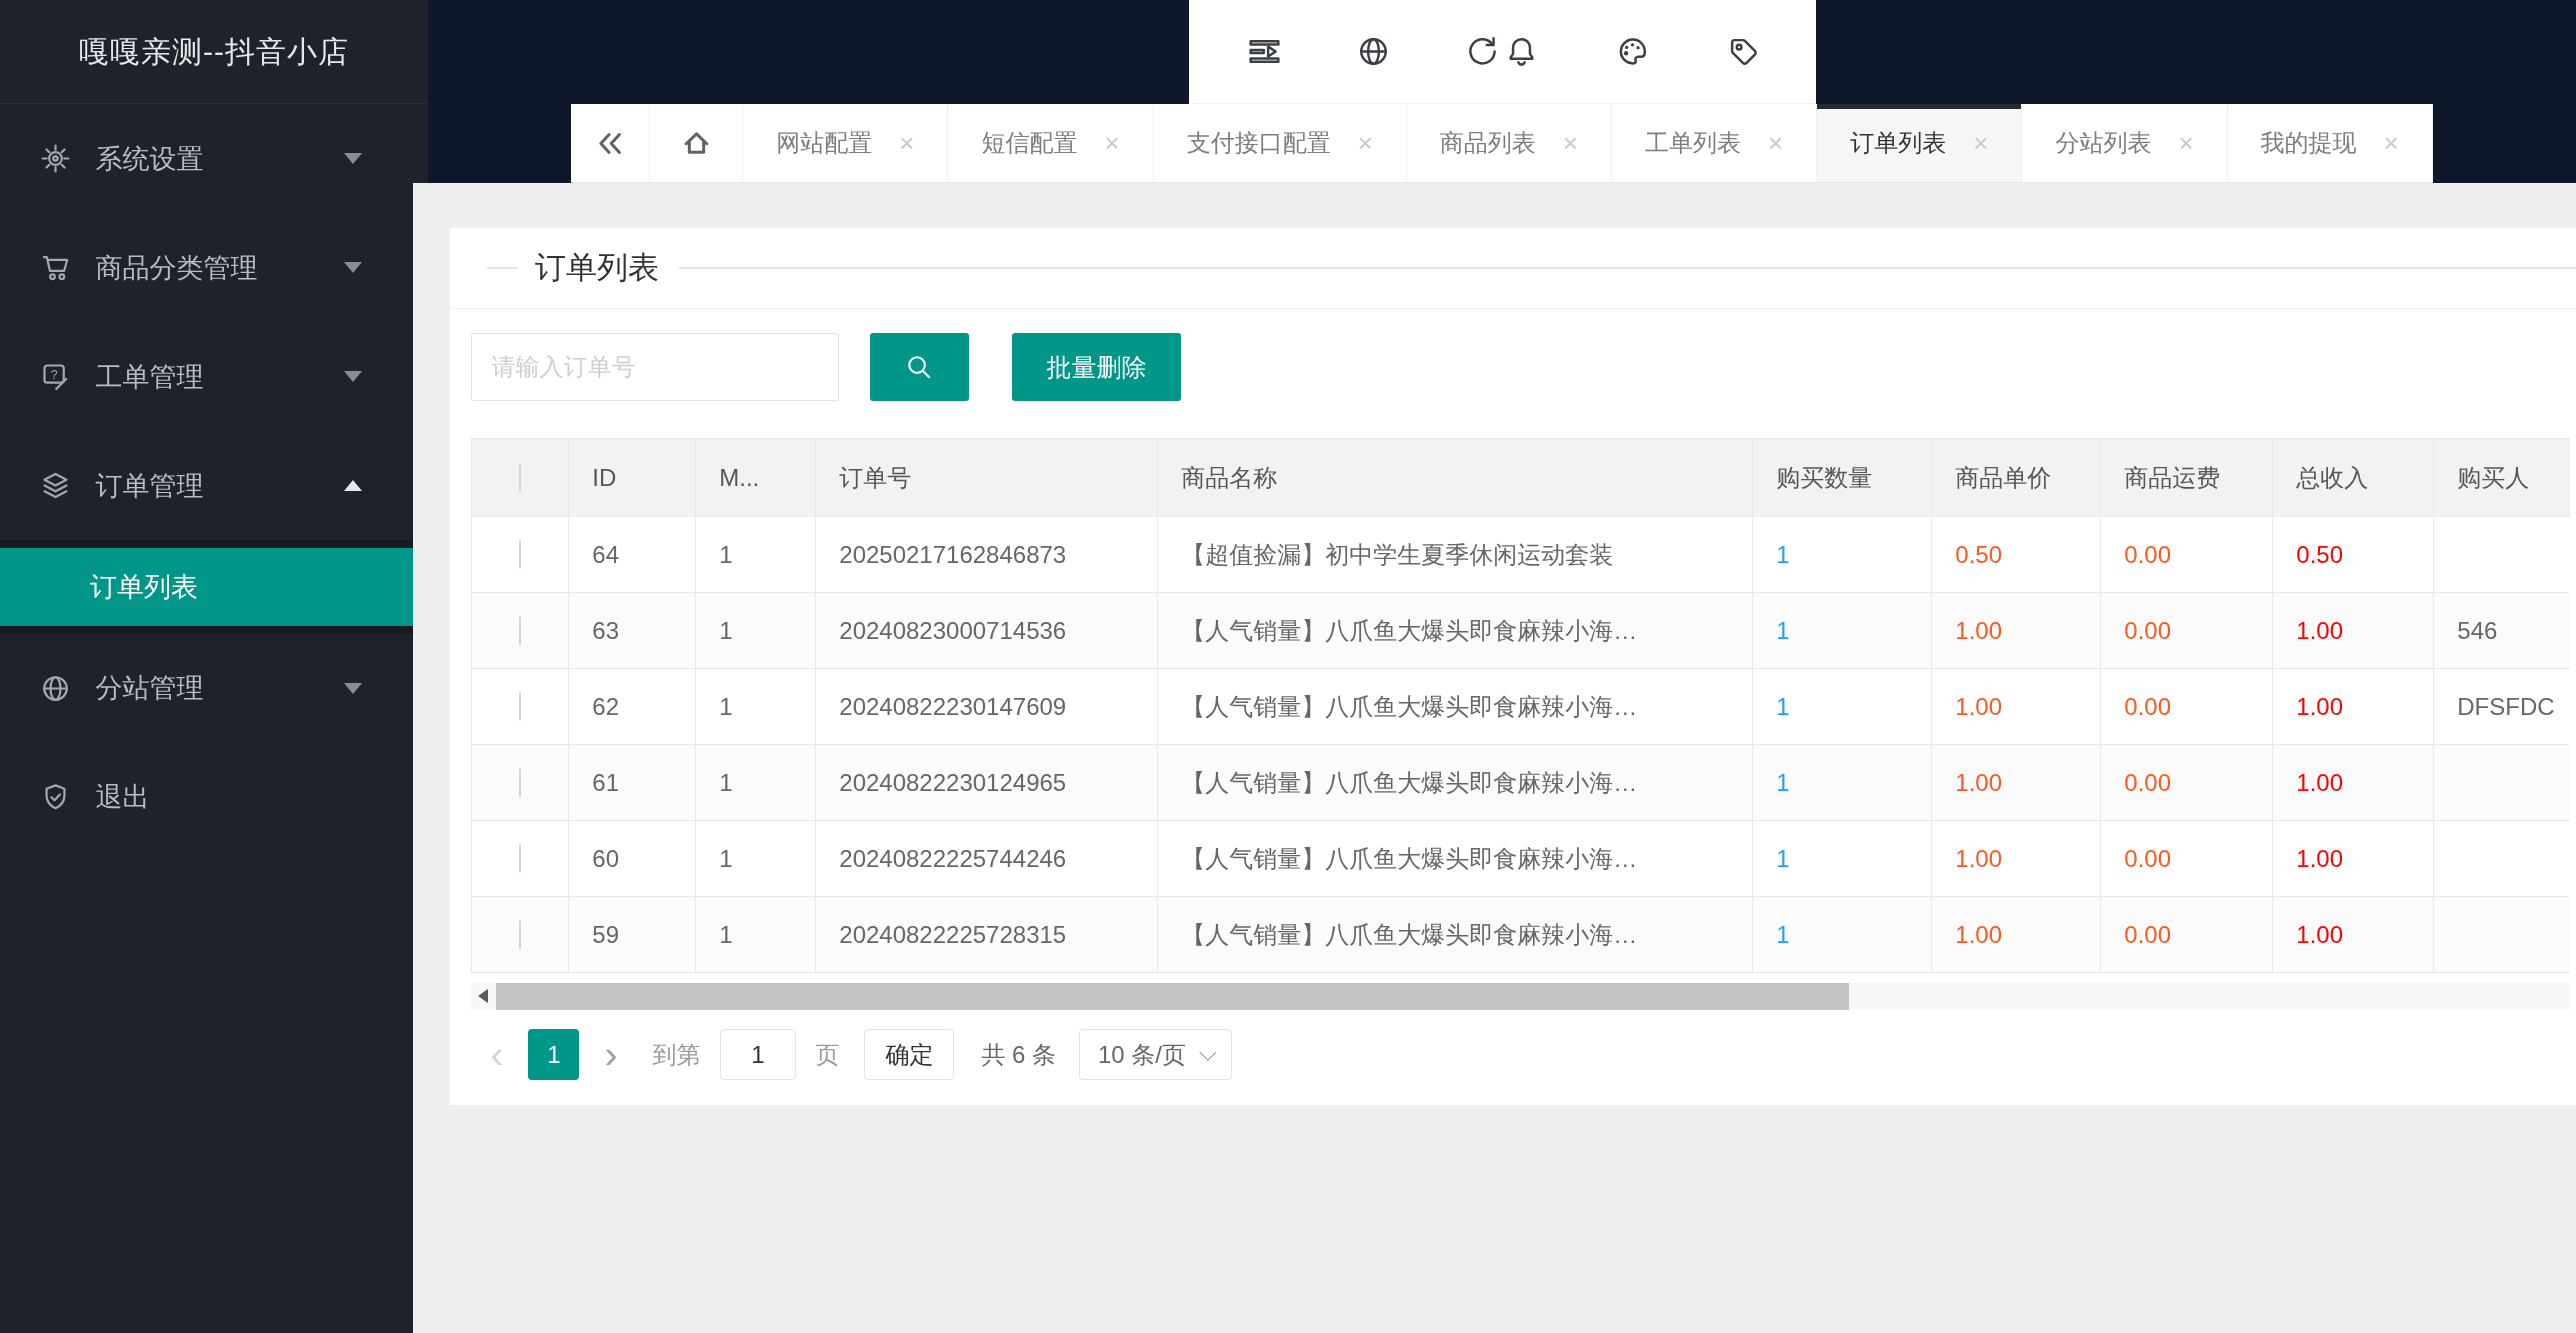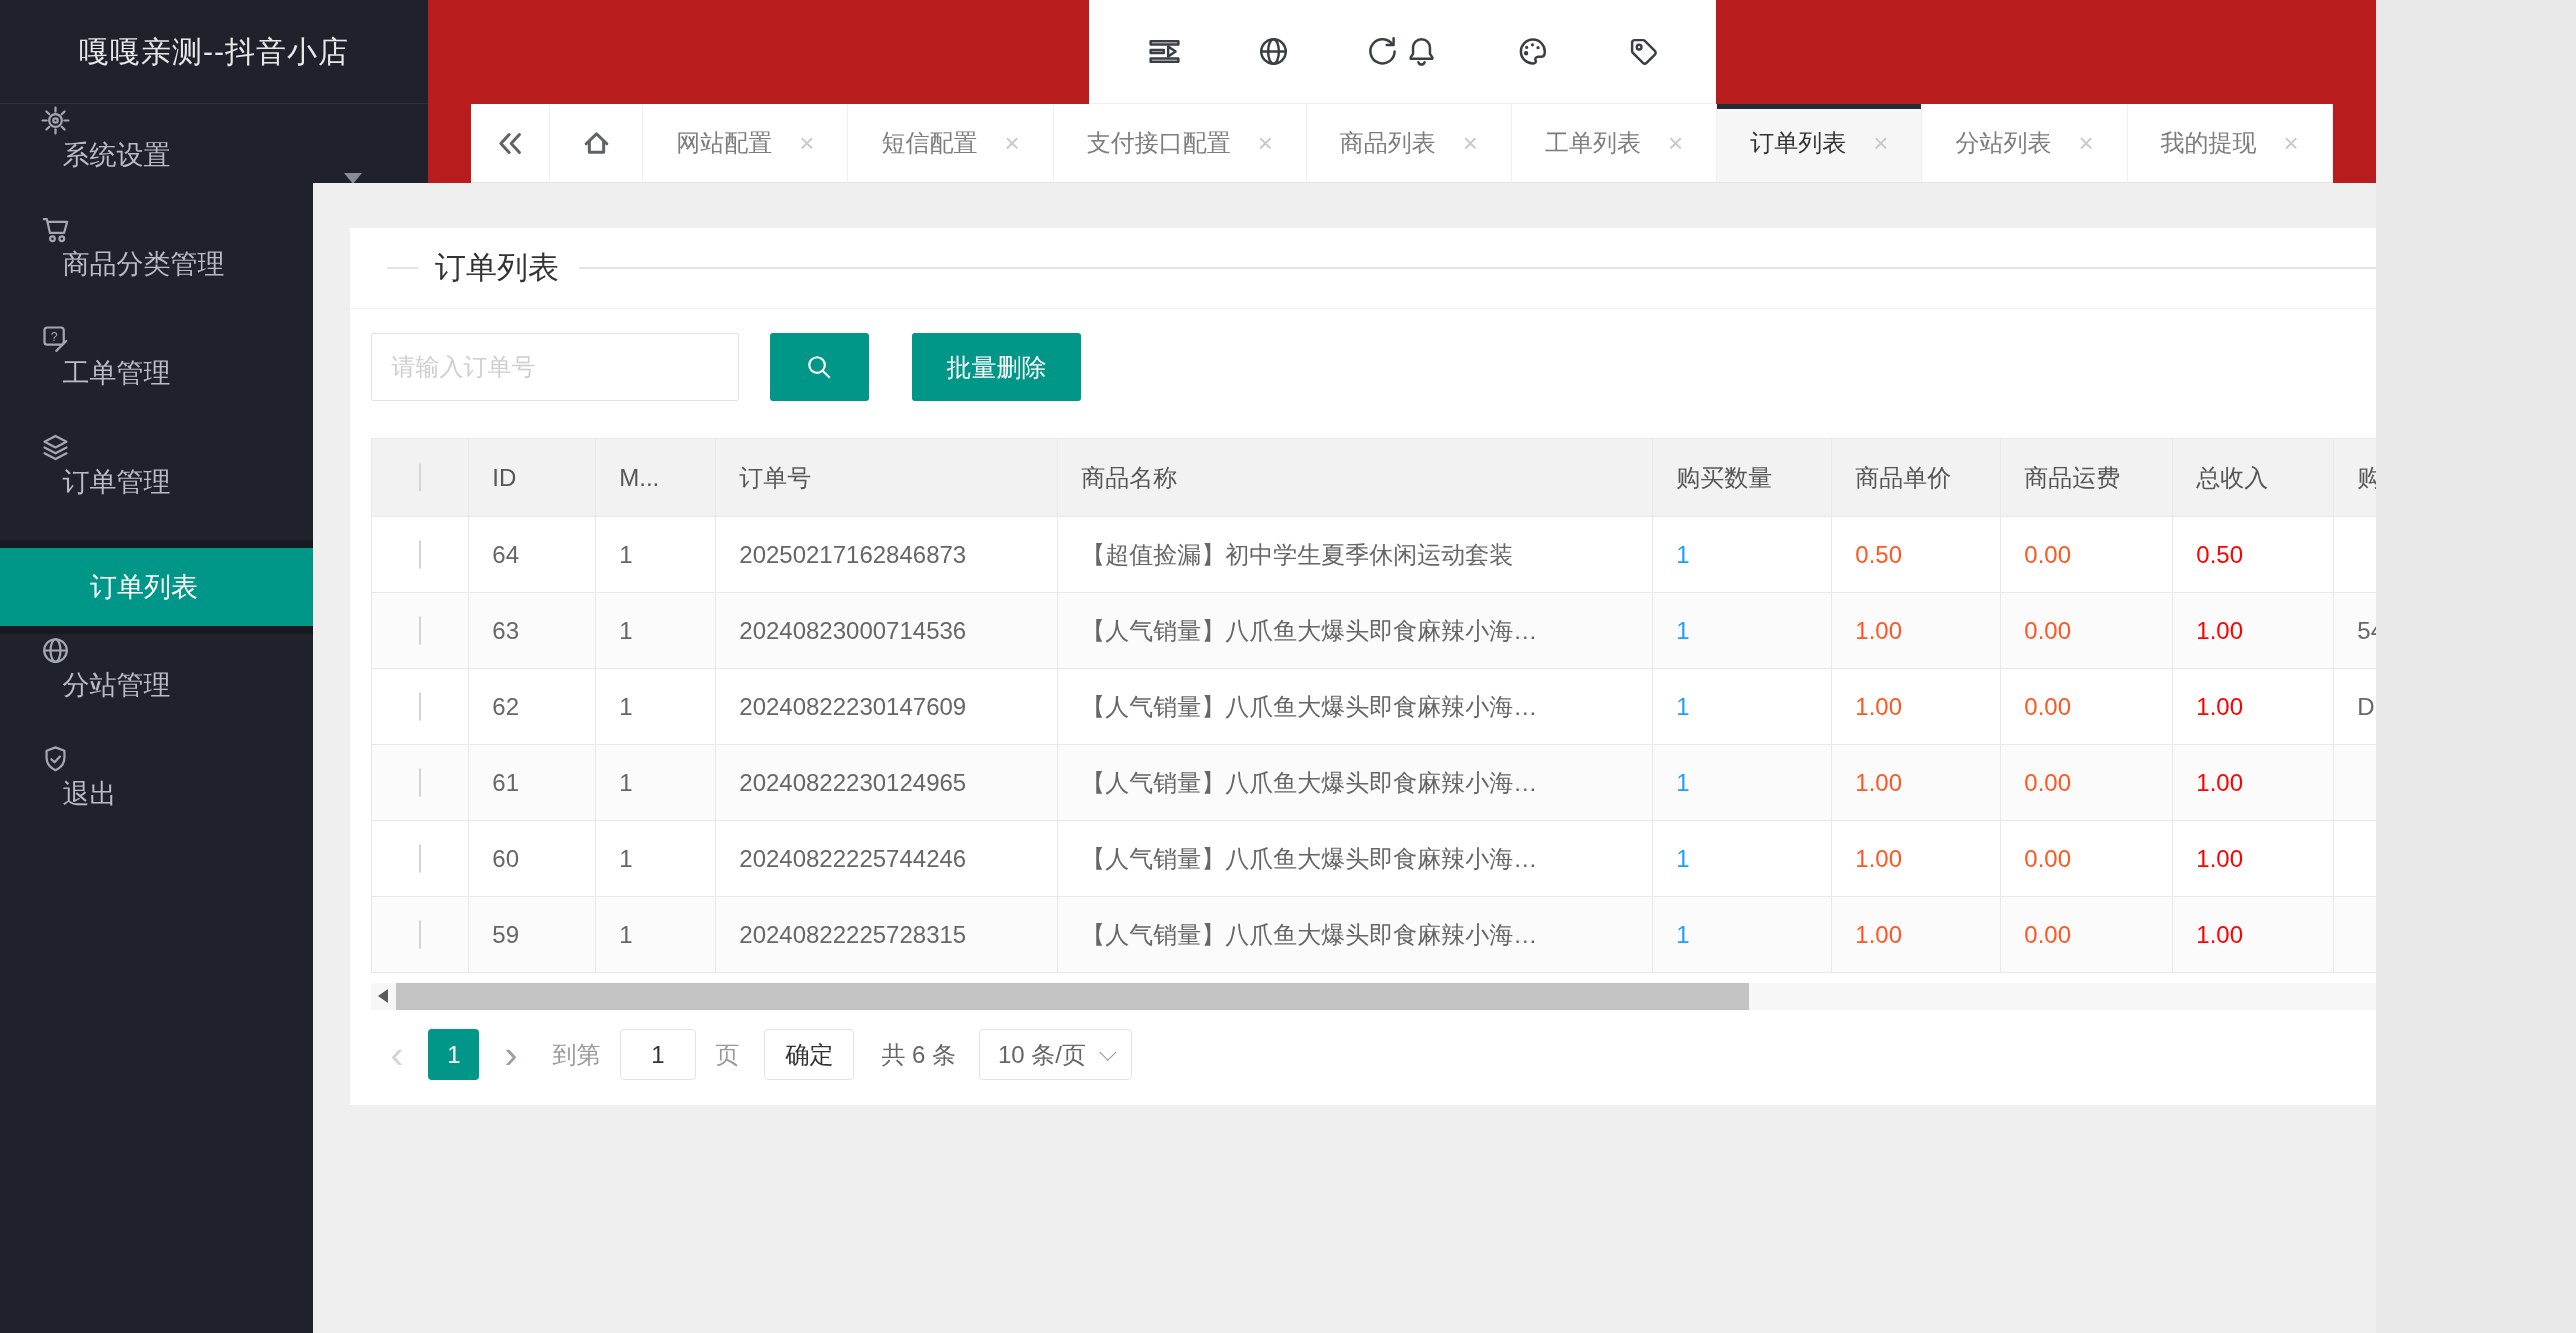--- a/index.html
+++ b/index.html
@@ -1,23 +1,23 @@
 <!DOCTYPE html>
 <html><head>
 <meta charset="utf-8">
 <style>
   html,body{margin:0;padding:0;background:#e9e9e9;}
-  .screen{position:relative;width:2376px;height:1334px;overflow:hidden;display:flex;
-          background:#b91c1c;font-family:"Liberation Sans","DejaVu Sans",sans-serif;
+  .screen{position:relative;width:2576px;height:1334px;overflow:hidden;display:flex;
+          background:#0f172a;font-family:"Liberation Sans","DejaVu Sans",sans-serif;
           -webkit-font-smoothing:antialiased;}
   
   .sidebar{flex:none;width:428px;height:100%;background:#1f222b;color:#b8bcc3;}
   .logo{height:103px;line-height:103px;text-align:center;font-size:30px;color:#e6e8ea;
         border-bottom:1px solid rgba(255,255,255,.06);letter-spacing:1px;}
-  .menu-item{height:109px;display:flex;align-items:flex-start;padding:0 66px 0 39px;cursor:pointer;font-size:27px;flex-direction:column;}
+  .menu-item{height:109px;display:flex;align-items:center;padding:0 66px 0 39px;cursor:pointer;font-size:27px;}
   .menu-item .mi{width:33px;height:33px;flex:none;}
   .menu-item .mi svg{width:33px;height:33px;stroke:#a3a8b0;fill:none;stroke-width:1.6;stroke-linecap:round;stroke-linejoin:round;}
   .menu-item .lbl{margin-left:23.4px;color:#b8bcc3;}
   .caret{width:0;height:0;margin-left:auto;border-left:9.7px solid transparent;border-right:9.7px solid transparent;border-top:11.7px solid #878d95;}
   .caret.up{border-top:none;border-bottom:11.7px solid #e6e8eb;}
   .submenu{background:#171a21;padding:7.8px 0;}
   .submenu-item{height:78px;line-height:78px;padding-left:90px;font-size:27px;color:#fff;cursor:pointer;}
   .submenu-item.active{background:#009688;}
   
   .main{flex:1;min-width:0;display:flex;flex-direction:column;align-items:center;}

